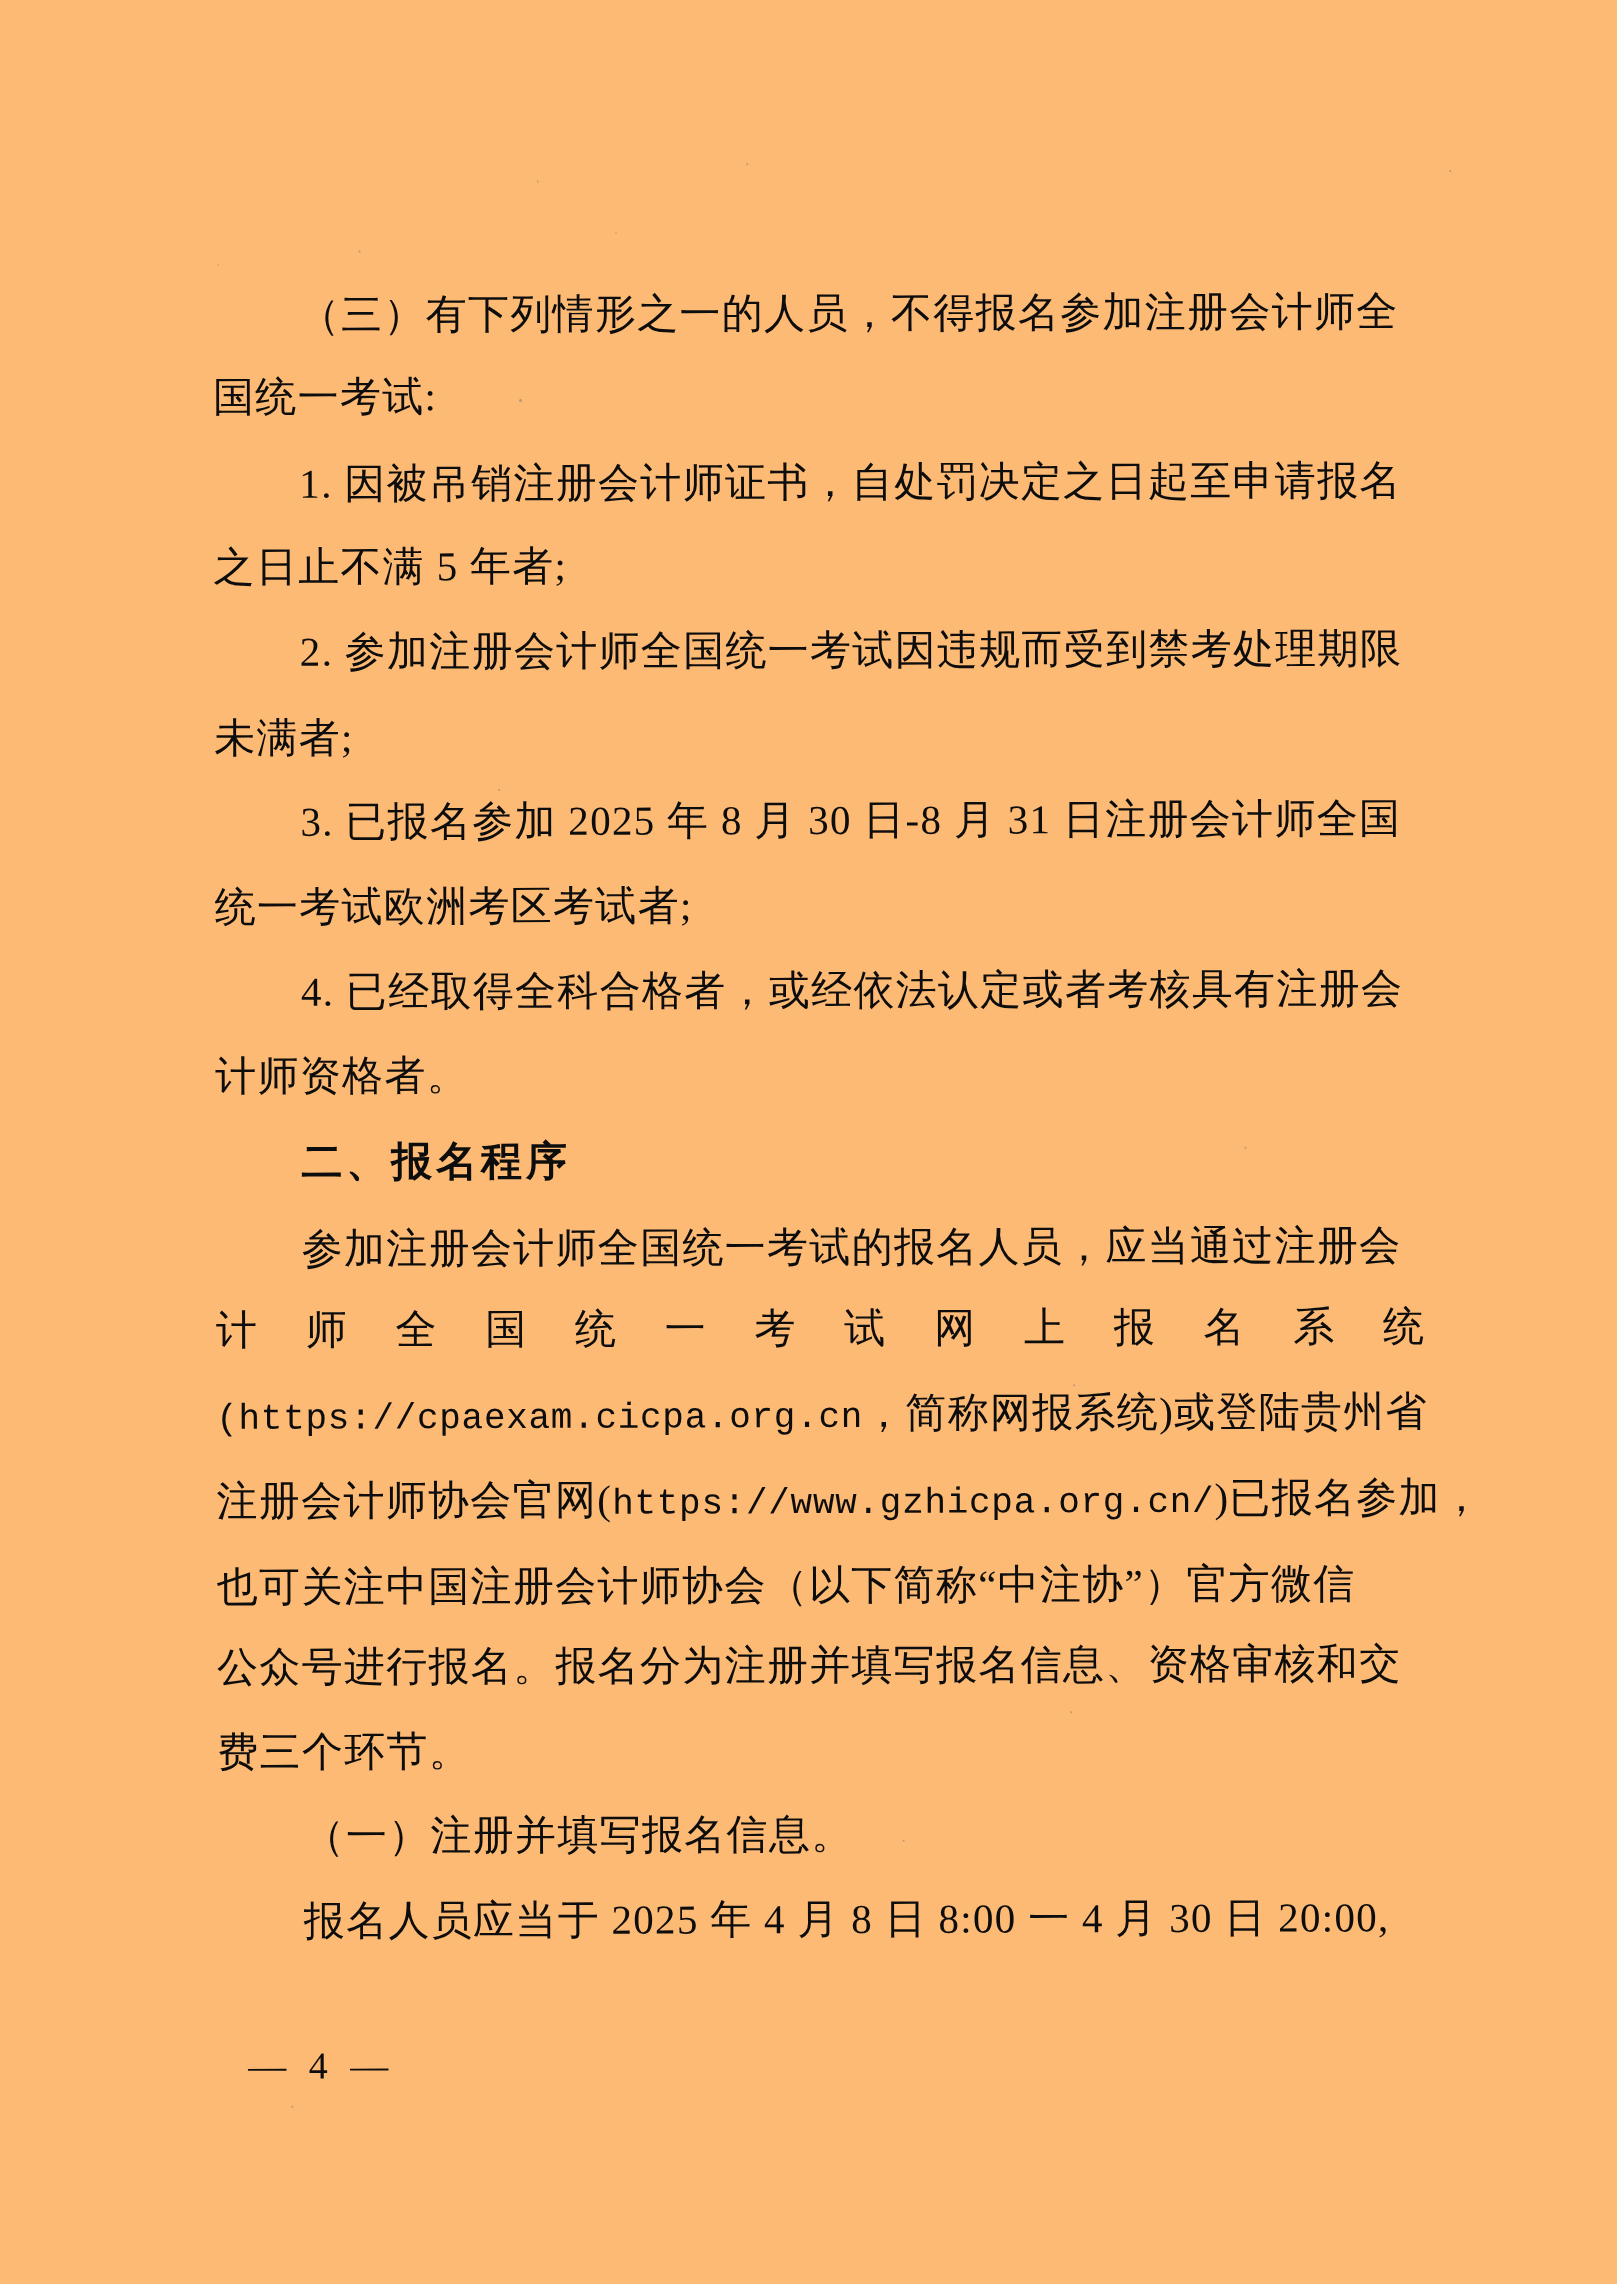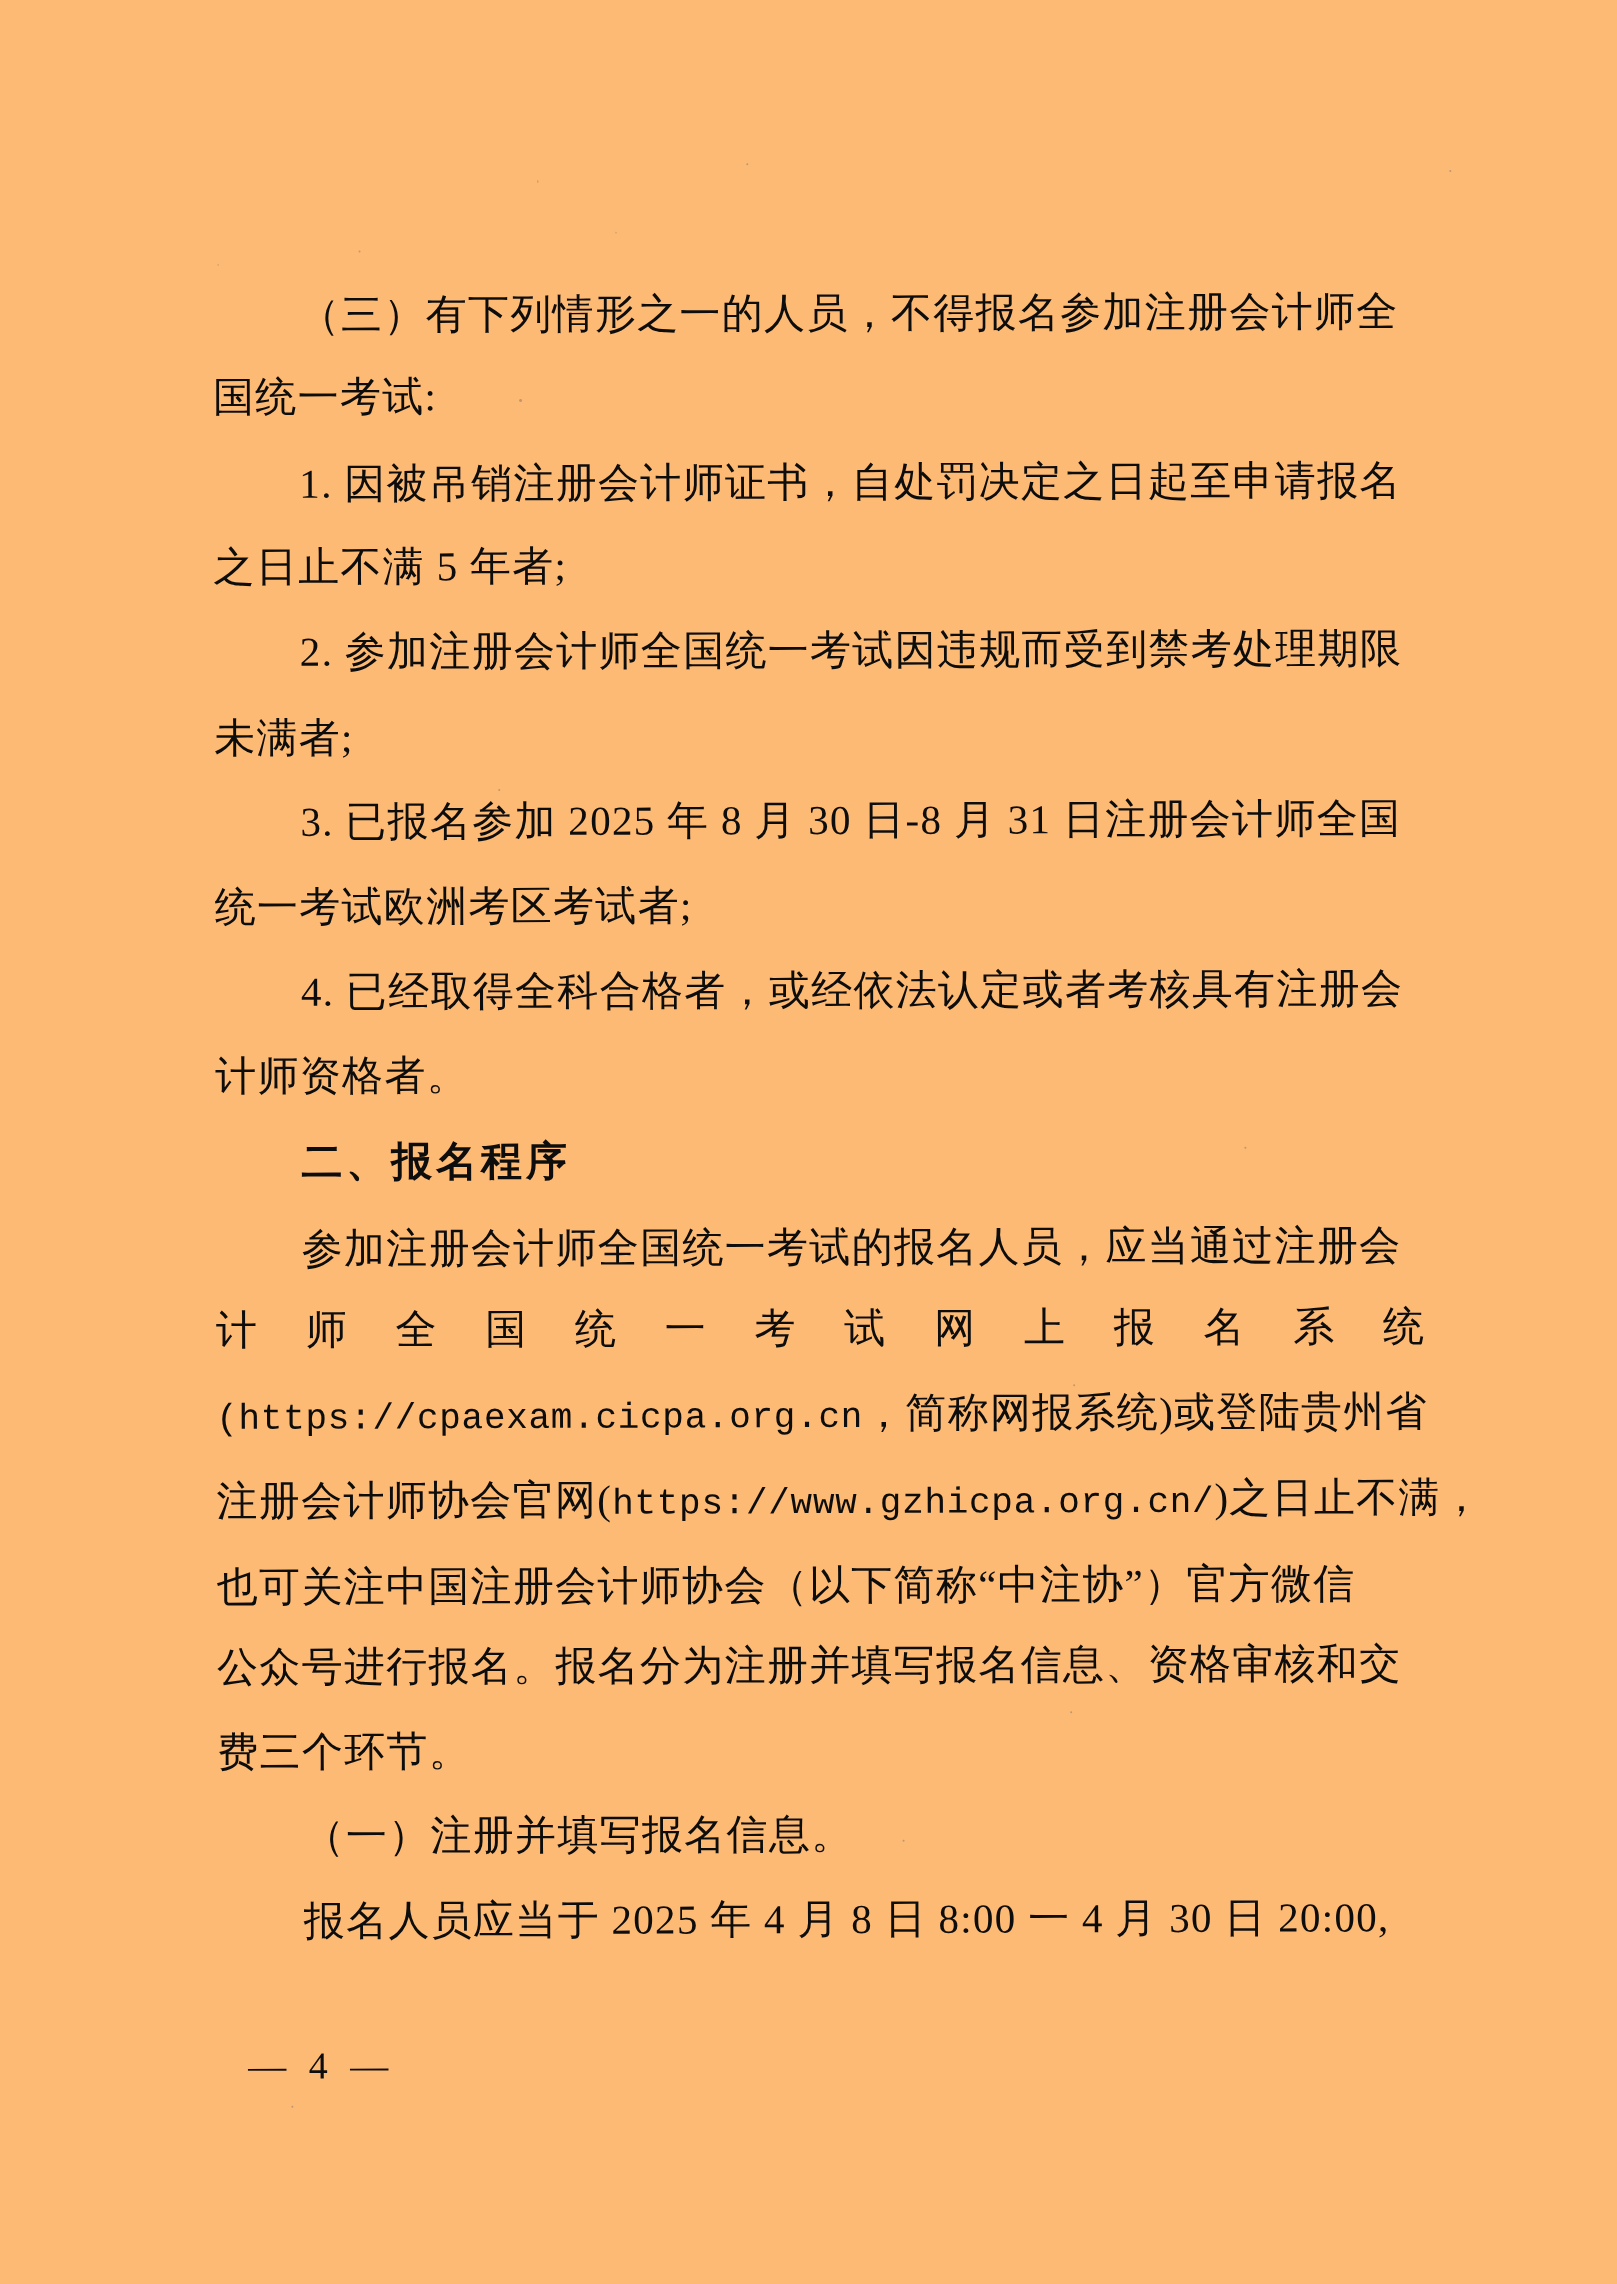--- a/index.html
+++ b/index.html
@@ -77,21 +77,21 @@
     <div class="line" style="top:1051px">计师资格者。</div>
     <div class="line indent bold" style="top:1137px">二、报名程序</div>
     <div class="line indent" style="top:1224px">参加注册会计师全国统一考试的报名人员，应当通过注册会</div>
     <div class="line justify" style="top:1305px">计师全国统一考试网上报名系统</div>
 
     <div class="line" style="top:1390px">
       <span class="mono">(https://cpaexam.cicpa.org.cn</span><span>，简称网报系统)或登陆贵州省</span>
     </div>
 
     <div class="line" style="top:1476px">
-      <span>注册会计师协会官网(</span><span class="mono">https://www.gzhicpa.org.cn/</span><span>)之日止不满，</span>
+      <span>注册会计师协会官网(</span><span class="mono">https://www.gzhicpa.org.cn/</span><span>)已报名参加，</span>
     </div>
 
     <div class="line" style="top:1562px">也可关注中国注册会计师协会（以下简称“中注协”）官方微信</div>
     <div class="line" style="top:1642px">公众号进行报名。报名分为注册并填写报名信息、资格审核和交</div>
     <div class="line" style="top:1727px">费三个环节。</div>
     <div class="line indent" style="top:1811px">（一）注册并填写报名信息。</div>
     <div class="line indent" style="top:1896px">报名人员应当于 2025 年 4 月 8 日 8:00 一 4 月 30 日 20:00,</div>
 
     <div class="footer">— 4 —</div>
 

